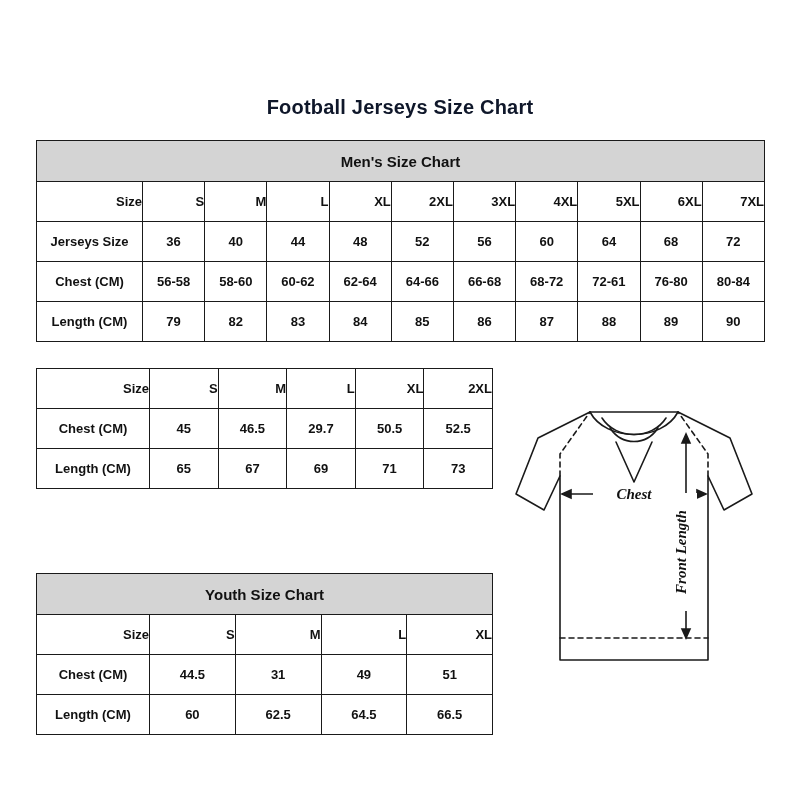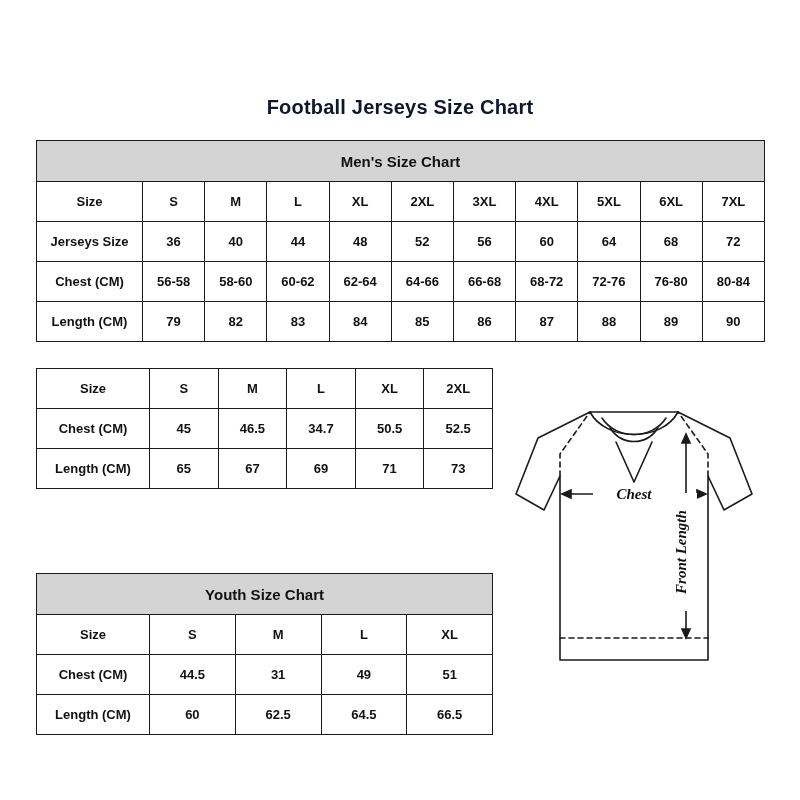--- a/index.html
+++ b/index.html
@@ -47,20 +47,21 @@
     height: 40px;
   }
   table.sizetable tr.caption-row td {
     background: #d4d4d4;
     font-size: 15px;
     font-weight: bold;
     height: 41px;
   }
   table.sizetable tr.header-row td {
     background: #ffffff;
+    text-align: right;
   }
   td.rowlabel { font-weight: bold; }
 
   
   #men-table { position: absolute; left: 36px; top: 140px; width: 728px; }
   #men-table col.lbl { width: 106px; }
   #men-table col.dat { width: 62.2px; }
 
   
   #women-table { position: absolute; left: 36px; top: 368px; width: 456px; }
@@ -143,21 +144,21 @@
       </tr>
       <tr>
         <td class="rowlabel">Chest (CM)</td>
         <td>56-58</td>
         <td>58-60</td>
         <td>60-62</td>
         <td>62-64</td>
         <td>64-66</td>
         <td>66-68</td>
         <td>68-72</td>
-        <td>72-76</td>
+        <td>72-61</td>
         <td>76-80</td>
         <td>80-84</td>
       </tr>
       <tr>
         <td class="rowlabel">Length (CM)</td>
         <td>79</td>
         <td>82</td>
         <td>83</td>
         <td>84</td>
         <td>85</td>
@@ -185,21 +186,21 @@
         <td>S</td>
         <td>M</td>
         <td>L</td>
         <td>XL</td>
         <td>2XL</td>
       </tr>
       <tr>
         <td class="rowlabel">Chest (CM)</td>
         <td>45</td>
         <td>46.5</td>
-        <td>34.7</td>
+        <td>29.7</td>
         <td>50.5</td>
         <td>52.5</td>
       </tr>
       <tr>
         <td class="rowlabel">Length (CM)</td>
         <td>65</td>
         <td>67</td>
         <td>69</td>
         <td>71</td>
         <td>73</td>

